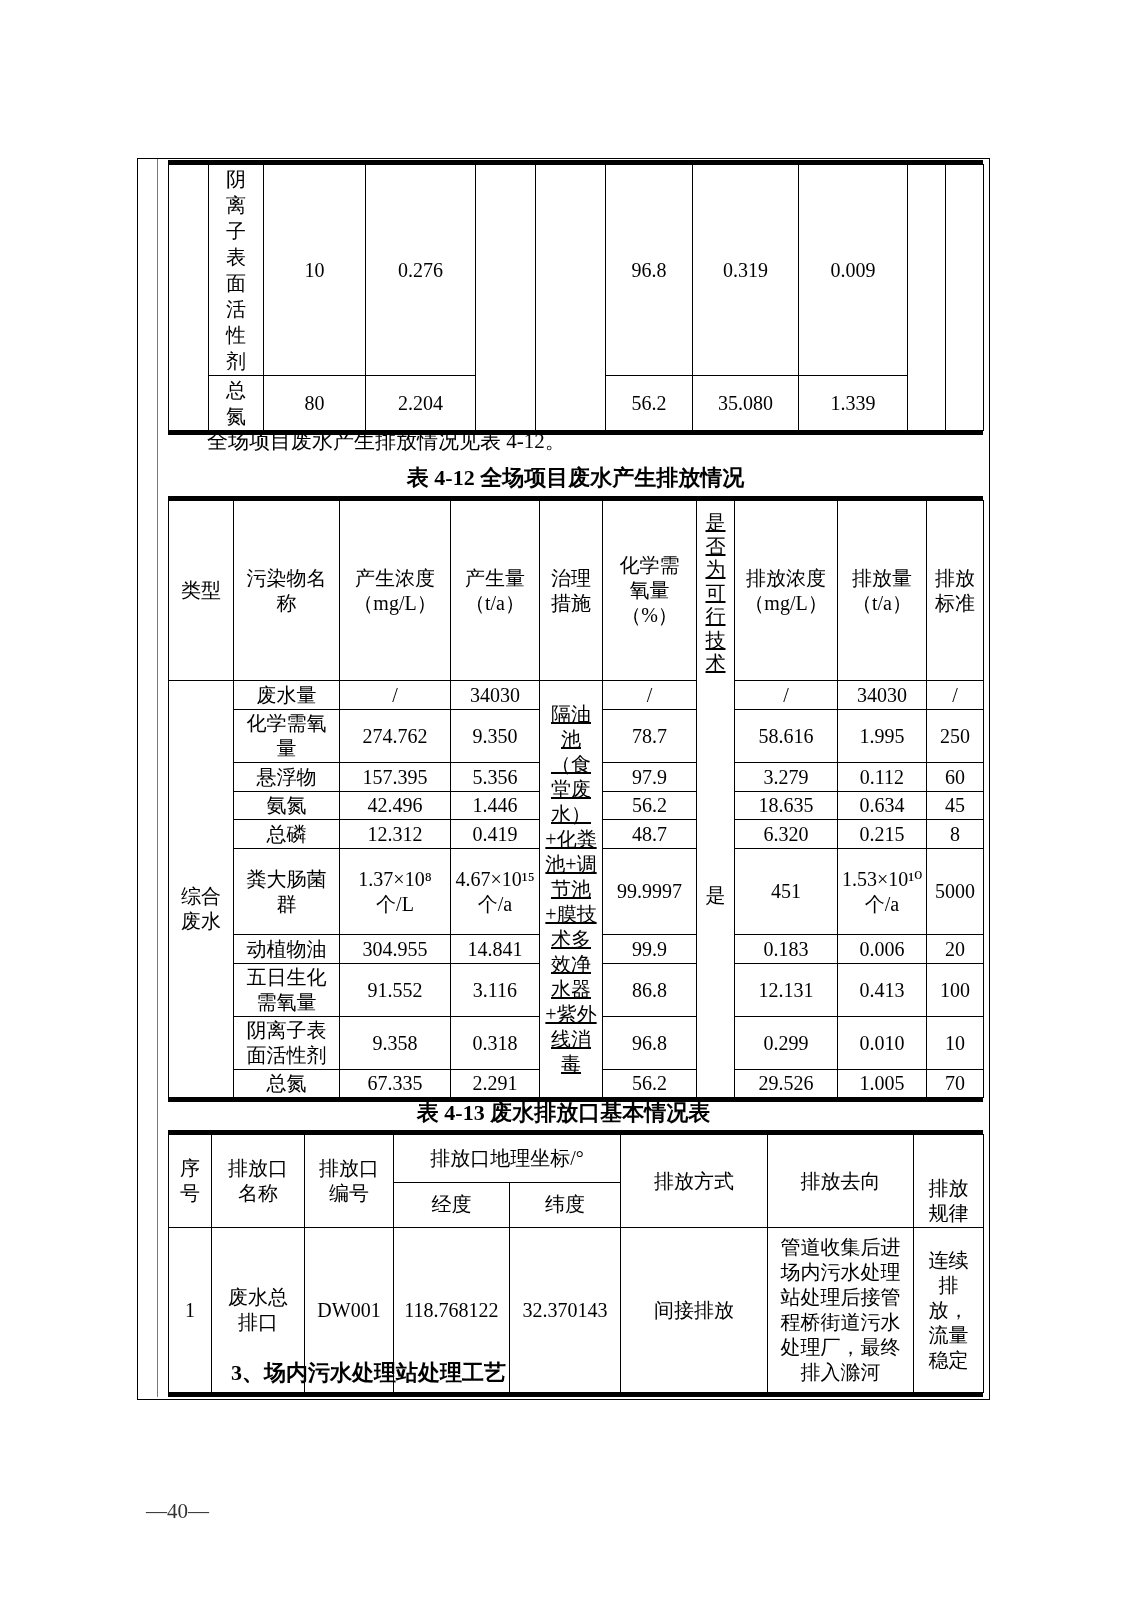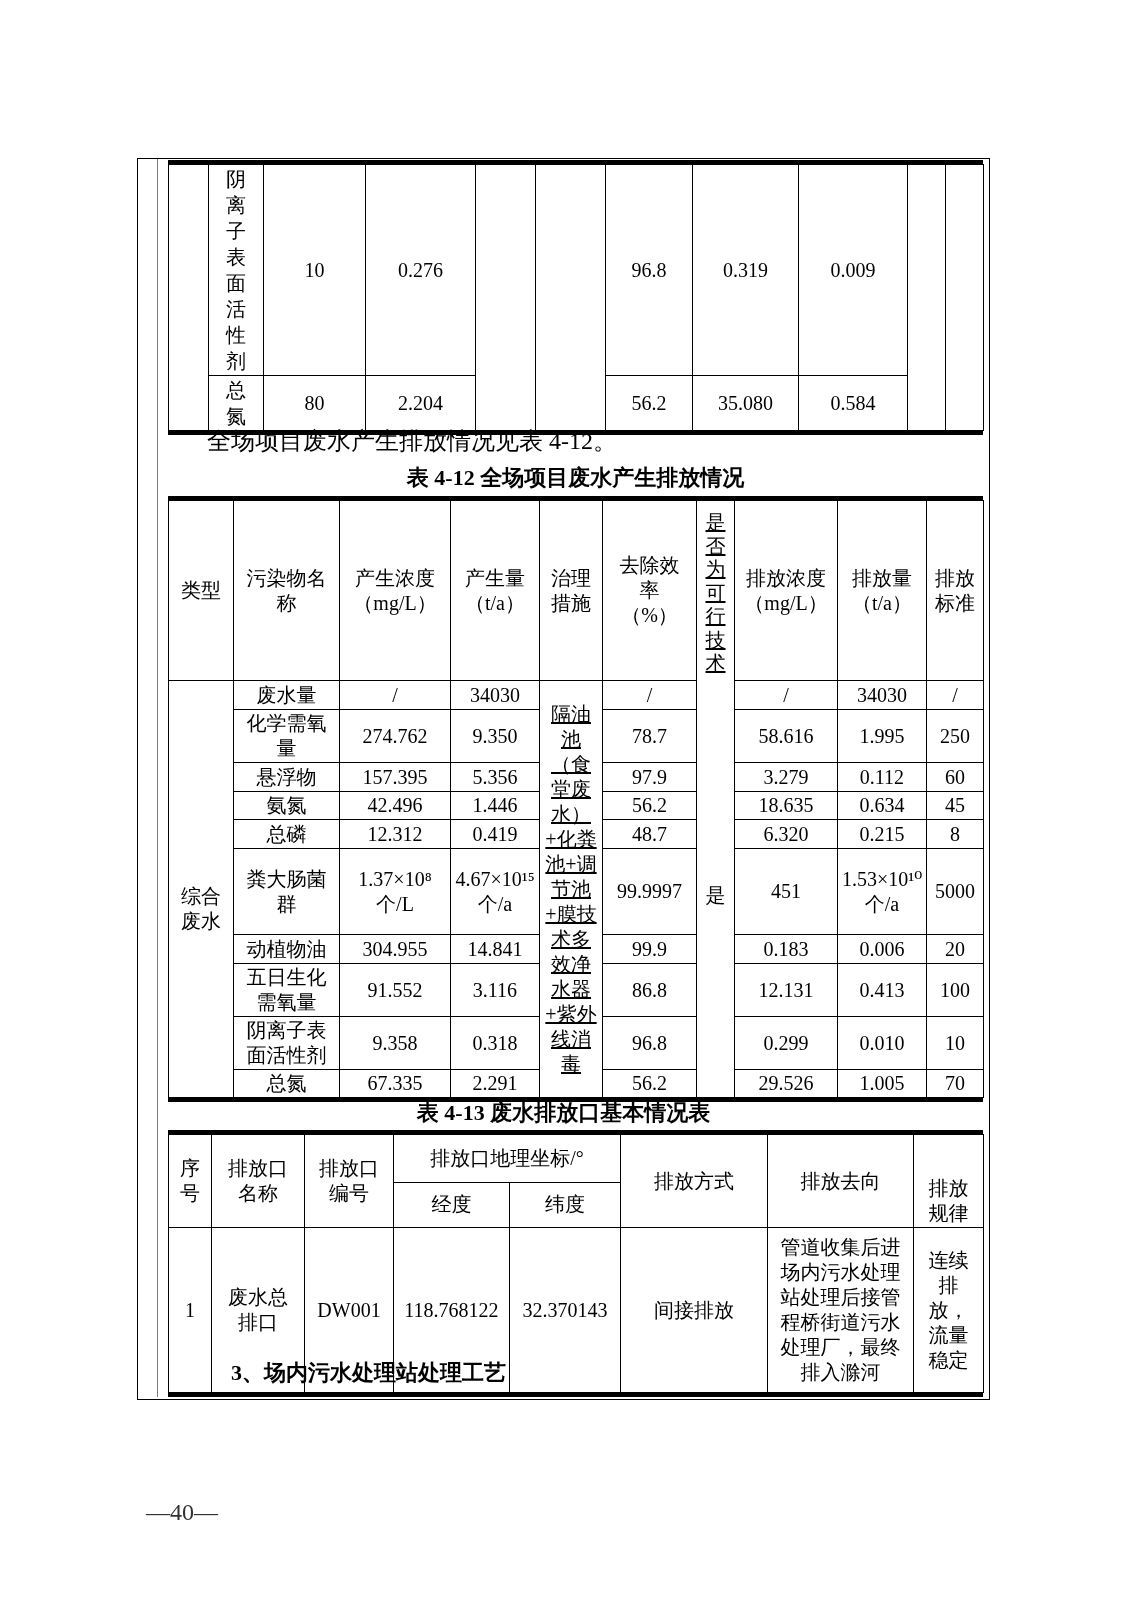--- a/index.html
+++ b/index.html
@@ -28,24 +28,24 @@
   .w1{display:inline-block;width:1.15em;line-height:26px;}
   .w2{display:inline-block;width:2.35em;margin-top:40px;}
   .w3{display:inline-block;width:3.35em;}
   .treat-cell{padding:1px 2px;line-height:25px;text-decoration:underline;}
   .feas-cell{position:relative;padding:0;}
   .feas-header{position:absolute;top:10px;left:50%;transform:translateX(-50%);
     width:1.15em;line-height:23.5px;text-decoration:underline;}
   .feas-value{position:absolute;top:382px;left:50%;transform:translateX(-50%);}
   .dest-cell{padding:7px 8px;}
   .pattern-cell{padding:1px 10px;}
-  .para{font-size:24px;line-height:27px;}
+  .para{font-size:21px;line-height:27px;}
   .tbl-title{font-weight:bold;font-size:22px;text-align:center;width:815px;}
   .heading{font-weight:bold;font-size:22px;margin-left:24px;}
-  .page-num{font-size:24px;color:#333;}
+  .page-num{font-size:21px;color:#333;}
 </style>
 </head>
 <body>
 
 <div class="abs page-frame"></div>
 <div class="abs inner-rule"></div>
 
 <div class="abs tbl-wrap" style="left:168px;top:160px;width:815px;">
   <table>
     <colgroup>
@@ -74,21 +74,21 @@
       <td>0.009</td>
       <td rowspan="2"></td>
       <td rowspan="2"></td>
     </tr>
     <tr style="height:48px">
       <td><span class="w1">总氮</span></td>
       <td>80</td>
       <td>2.204</td>
       <td>56.2</td>
       <td>35.080</td>
-      <td>0.584</td>
+      <td>1.339</td>
     </tr>
   </tbody>
     </table>
 </div>
 
 <div class="abs para" style="left:207px;top:428px;">全场项目废水产生排放情况见表 4-12。</div>
 
 <div class="abs tbl-title" style="left:168px;top:463px;">表 4-12 全场项目废水产生排放情况</div>
 
 <div class="abs tbl-wrap" style="left:168px;top:496px;width:815px;">
@@ -105,21 +105,21 @@
       <col style="width:89px">
         <col style="width:57px">
     </colgroup>
     <tbody>
         <tr style="height:180px">
       <td>类型</td>
       <td>污染物名称</td>
       <td>产生浓度（mg/L）</td>
       <td>产生量（t/a）</td>
       <td>治理措施</td>
-      <td><span class="w3">去除效率（%）</span></td>
+      <td><span class="w3">化学需氧量（%）</span></td>
       <td rowspan="11" class="feas-cell">
         <span class="feas-header">是否为可行技术</span>
         <span class="feas-value">是</span>
       </td>
       <td>排放浓度（mg/L）</td>
       <td>排放量（t/a）</td>
       <td>排放标准</td>
     </tr>
     <tr style="height:29px">
       <td rowspan="10"><span class="w2">综合废水</span></td>

